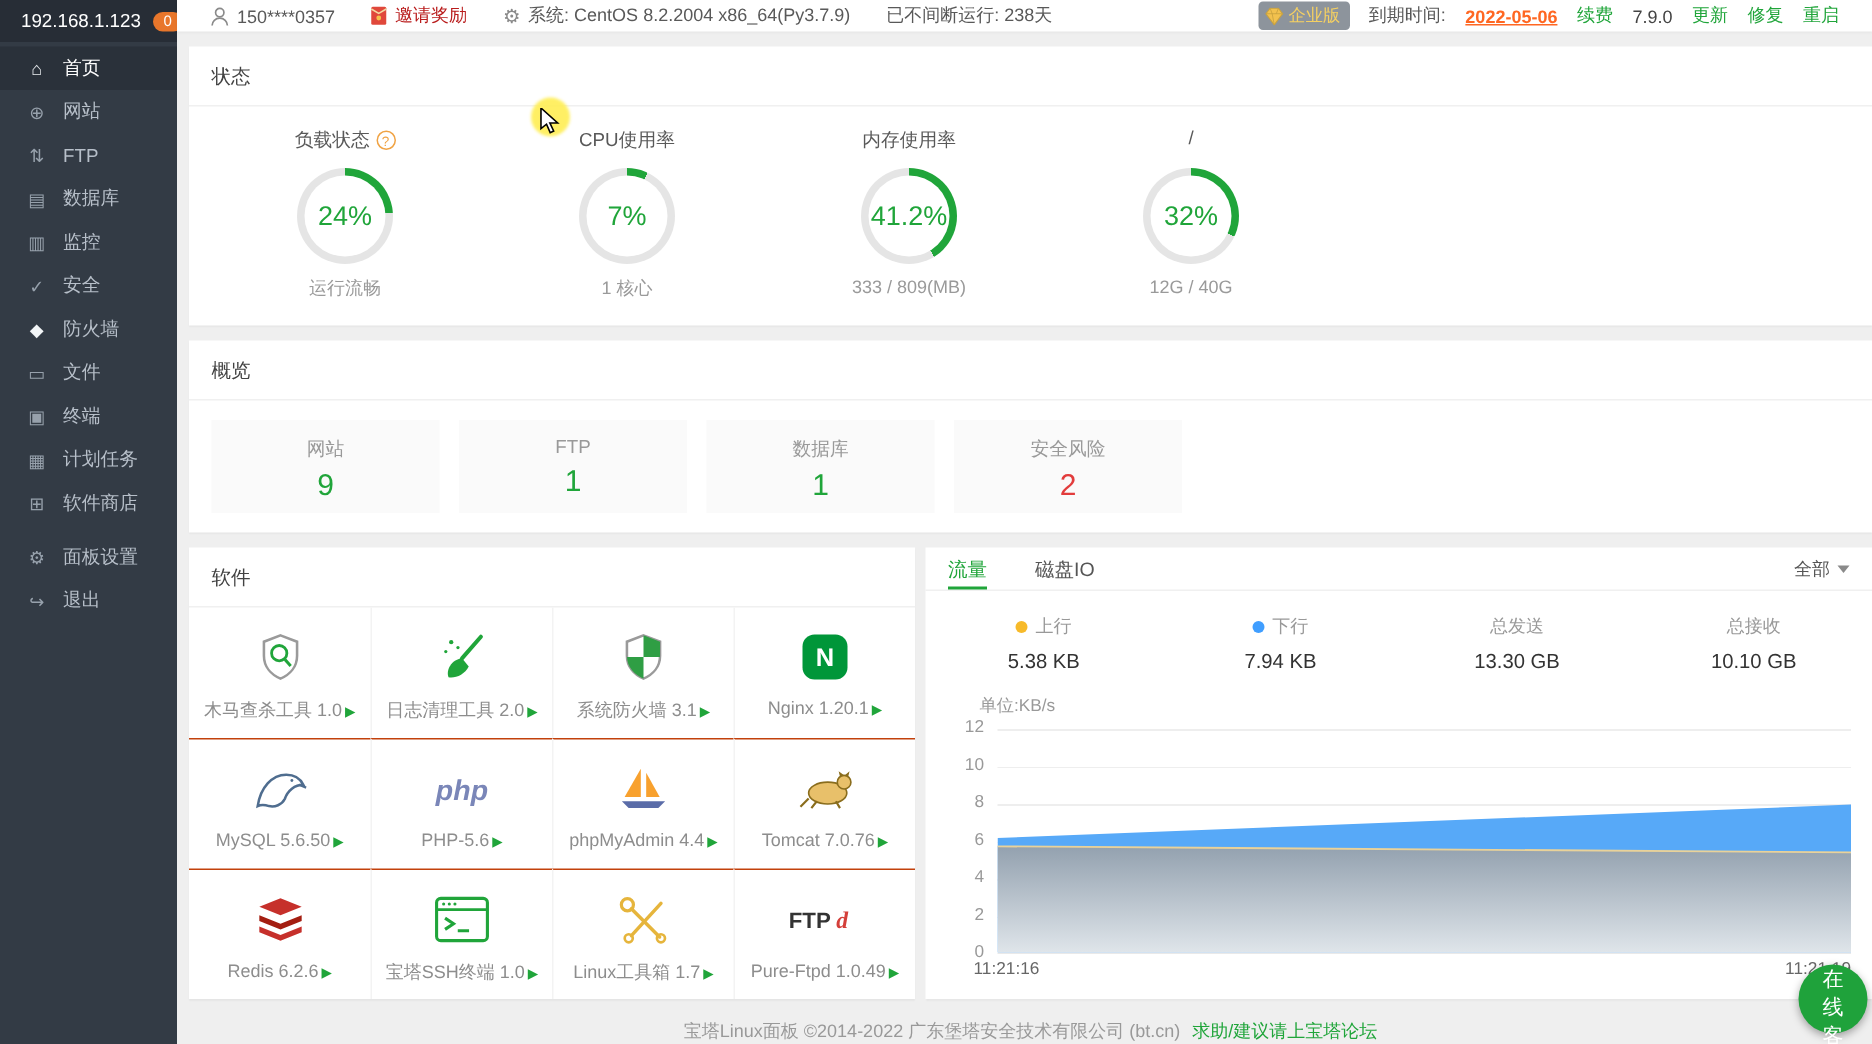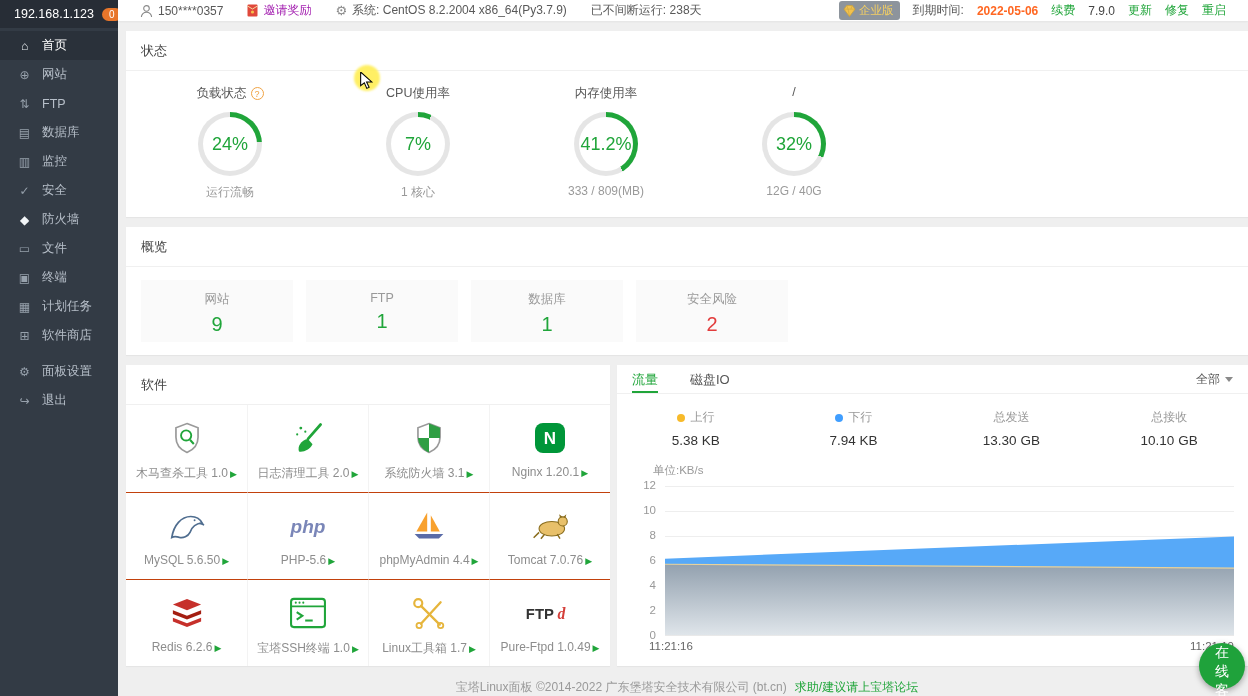--- a/index.html
+++ b/index.html
@@ -18,25 +18,25 @@
   .si-ico { width:15px; text-align:center; font-size:12px; color:#97a1ac; font-style:normal; }
   .side-item.active .si-ico { color:#e7ebee; }
   .si-ico.solid { color:#f2f5f7; }
   .side-item.gap { margin-top:7px; }
 
   
   .main { flex:1; display:flex; flex-direction:column; }
   .topbar { height:32px; background:#fff; display:flex; align-items:center; padding:0 22px; font-size:12px; color:#595959; box-shadow:0 1px 2px rgba(0,0,0,.05); }
   .tb-item { display:flex; align-items:center; gap:5px; margin-right:24px; white-space:nowrap; }
   .tb-item.link { cursor:pointer; }
-  .green { color:#a21caf; }
+  .green { color:#b91c1c; }
   .tb-right { margin-left:auto; display:flex; align-items:center; gap:13px; white-space:nowrap; }
   .edition-badge { background:#8d949c; border-radius:3px; padding:2px 6px 2px 4px; display:flex; align-items:center; gap:3px; cursor:pointer; }
   .edition-badge i { font-style:normal; color:#f5d062; font-size:11.5px; }
-  .expire { color:#ff6722; font-weight:bold; }
+  .expire { color:#ff6722; font-weight:bold;text-decoration:underline; }
   .glink { color:#20a53a; }
   .ver { color:#444; }
   .gear-glyph { color:#8a8a8a; font-style:normal; font-size:13px; }
 
   .content { flex:1; padding:10px 0 0 8px; position:relative; }
   .panel { background:#fff; box-shadow:0 1px 1px rgba(0,0,0,.04); }
   .panel-h { padding:11px 15px 10px; font-size:13px; color:#424242; border-bottom:1px solid #f0f0f0; }
 
   
   .gauges { display:flex; padding:14px 0 16px 10px; }

